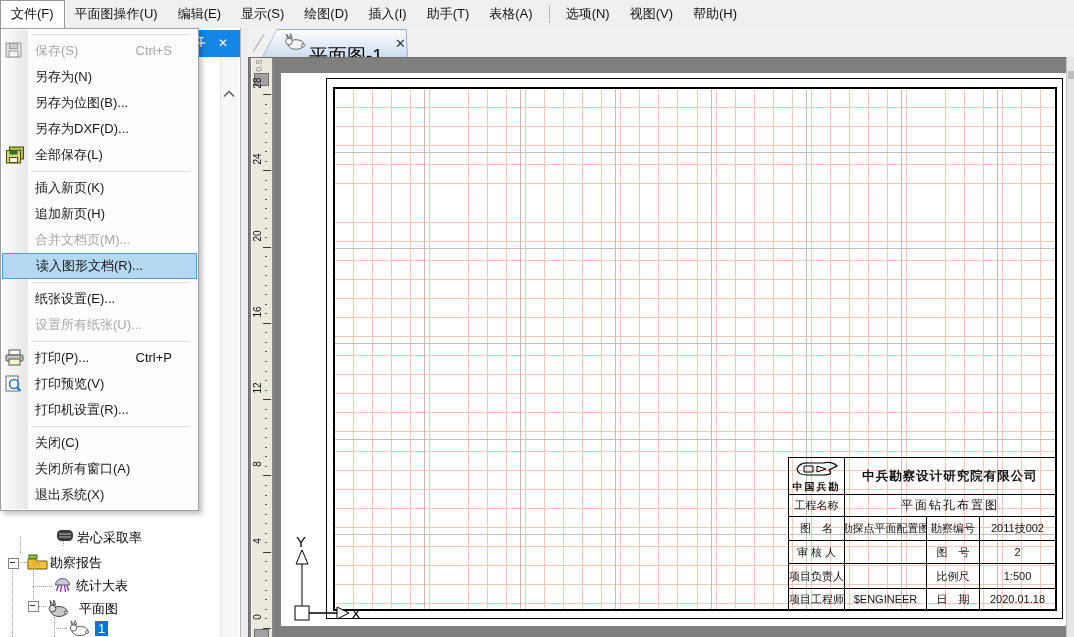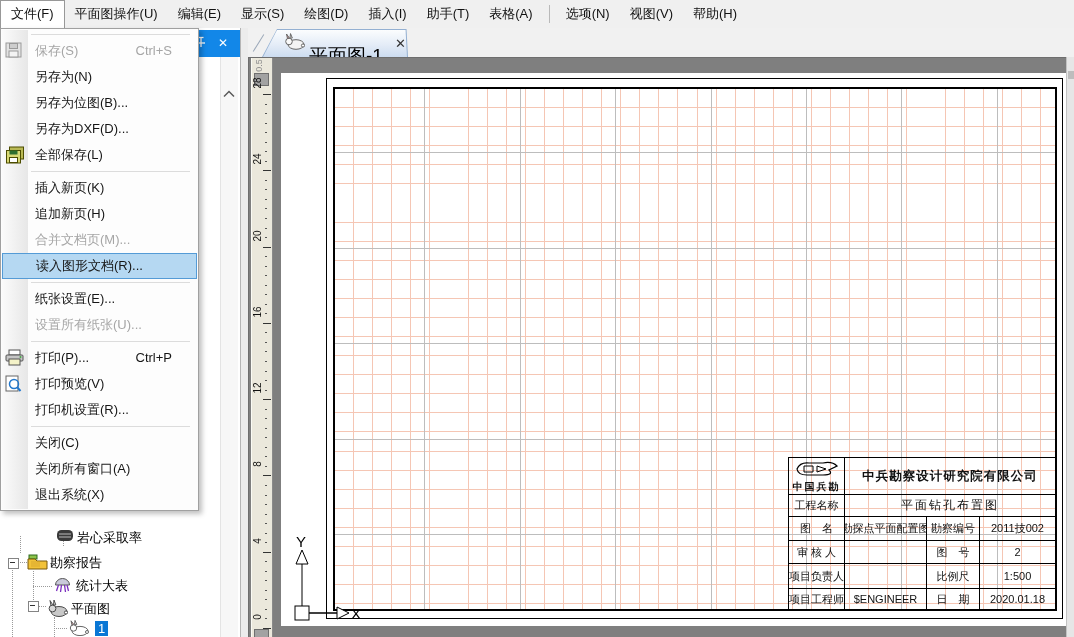--- a/index.html
+++ b/index.html
@@ -167,21 +167,21 @@
           <span class="tree-label" style="left: 76px;">统计大表</span>
         </div>
         <div class="expand-box" style="left: 28px; top: 573px;"></div>
         <div class="tree-row" style="left: 0px; top: 571px; width: 218px;">
           <span class="tree-icon" style="left: 47px;"><svg width="21" height="18">
               <ellipse cx="12" cy="12.5" rx="8" ry="5" fill="#c9c9c9" stroke="#4a4a4a"></ellipse>
               <circle cx="5.5" cy="9.5" r="3.4" fill="#d9d9d9" stroke="#4a4a4a"></circle>
               <path d="M4 6.5 L3 1.5 L5.7 5.7 Z M6.5 6 L7 1 L8.8 5.9 Z" fill="#eee" stroke="#4a4a4a"></path>
               <circle cx="19" cy="13.5" r="1.6" fill="#fff" stroke="#4a4a4a"></circle>
             </svg></span>
-          <span class="tree-label" style="left: 71px;">平面图</span>
+          <span class="tree-label" style="left: 79px;">平面图</span>
         </div>
         <div class="tree-row" style="left: 0px; top: 592px; width: 218px;">
           <span class="tree-icon" style="left: 68px;"><svg width="21" height="16">
               <ellipse cx="12" cy="11" rx="8" ry="4.6" fill="#fff" stroke="#666"></ellipse>
               <circle cx="5.5" cy="8" r="3.2" fill="#fff" stroke="#666"></circle>
               <path d="M4 5 L3 0.8 L5.7 4.3 Z" fill="#f0a6a6" stroke="#666"></path>
               <path d="M6.5 4.7 L7 0.4 L8.8 4.5 Z" fill="#fff" stroke="#666"></path>
               <circle cx="19" cy="12" r="1.5" fill="#fff" stroke="#666"></circle>
             </svg></span>
           <span class="tree-label selected" style="left: 95px;">1</span>

